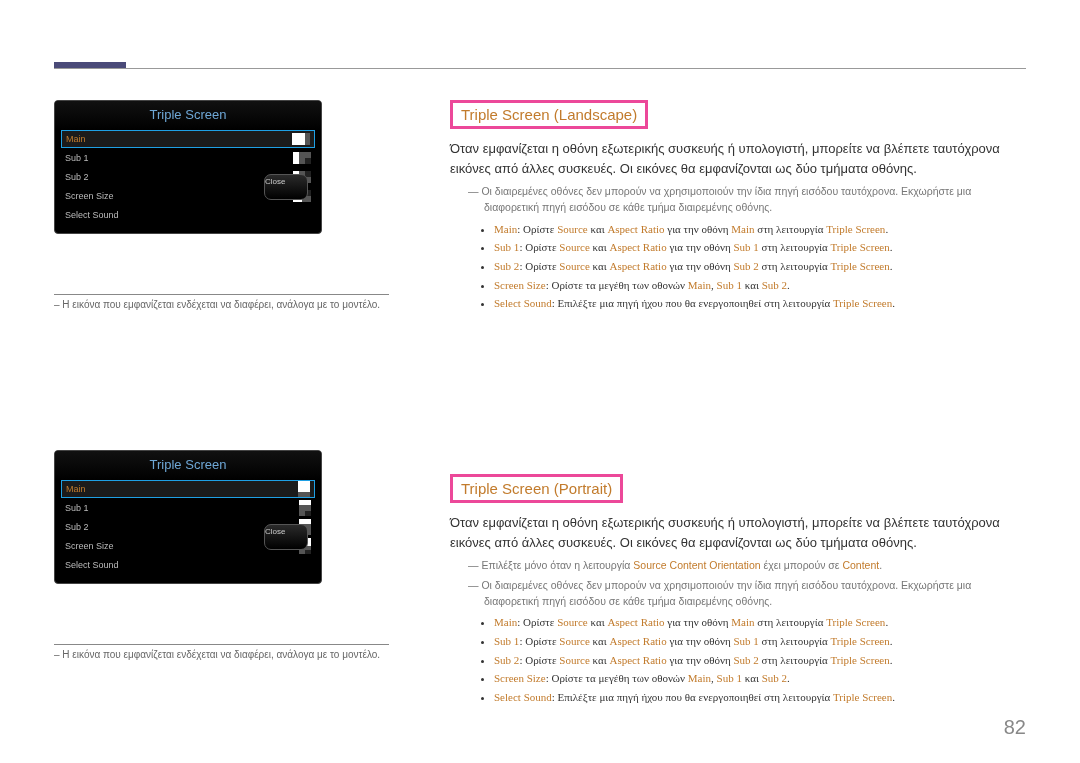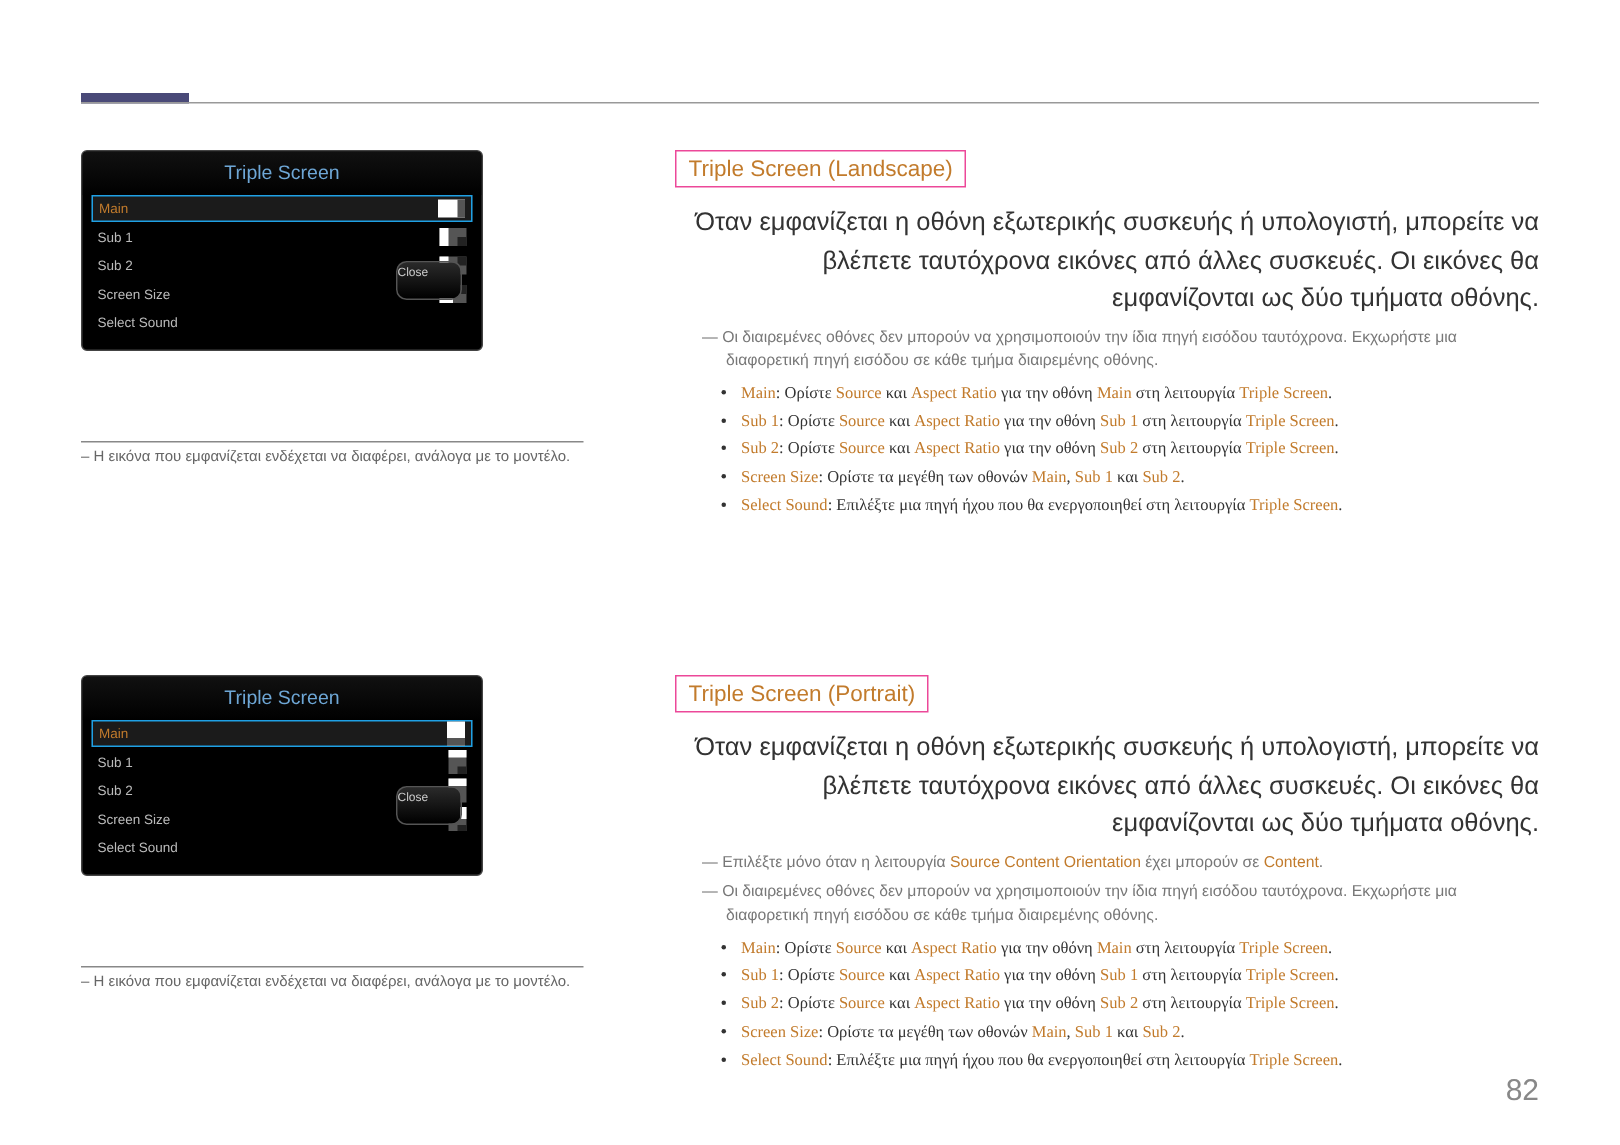--- a/index.html
+++ b/index.html
@@ -33,21 +33,21 @@
     width: 360px;
   }
   .right-col {
     position: absolute;
     left: 450px;
     right: 54px;
   }
   .block1-left { top: 100px; }
   .block1-right { top: 100px; }
   .block2-left { top: 450px; }
-  .block2-right { top: 450px; }
+  .block2-right { top: 474px; }
 
   
   .menu-panel {
     width: 268px;
     background: #000;
     border: 1px solid #444;
     border-radius: 4px;
     overflow: hidden;
     font-size: 10px;
     color: #ddd;
@@ -148,30 +148,29 @@
     font-size: 10px;
     color: #666;
     margin-top: 4px;
   }
 
   .section-title {
     display: inline-block;
     color: #c27b2c;
     font-size: 15px;
     font-weight: 500;
-    border: 1px solid #ec4899;
+    border: 3px solid #ec4899;
     padding: 3px 8px;
     margin-bottom: 10px;
   }
   .para {
-    font-size: 17px;
+    font-size: 13px;
     color: #333;
     line-height: 1.5;
     margin-bottom: 6px;
-    text-align: right;
   }
   .dash-note {
     font-size: 10.5px;
     color: #777;
     line-height: 1.5;
     padding-left: 34px;
     text-indent: -16px;
     margin-bottom: 4px;
   }
   .dash-note::before { content:"― "; }

